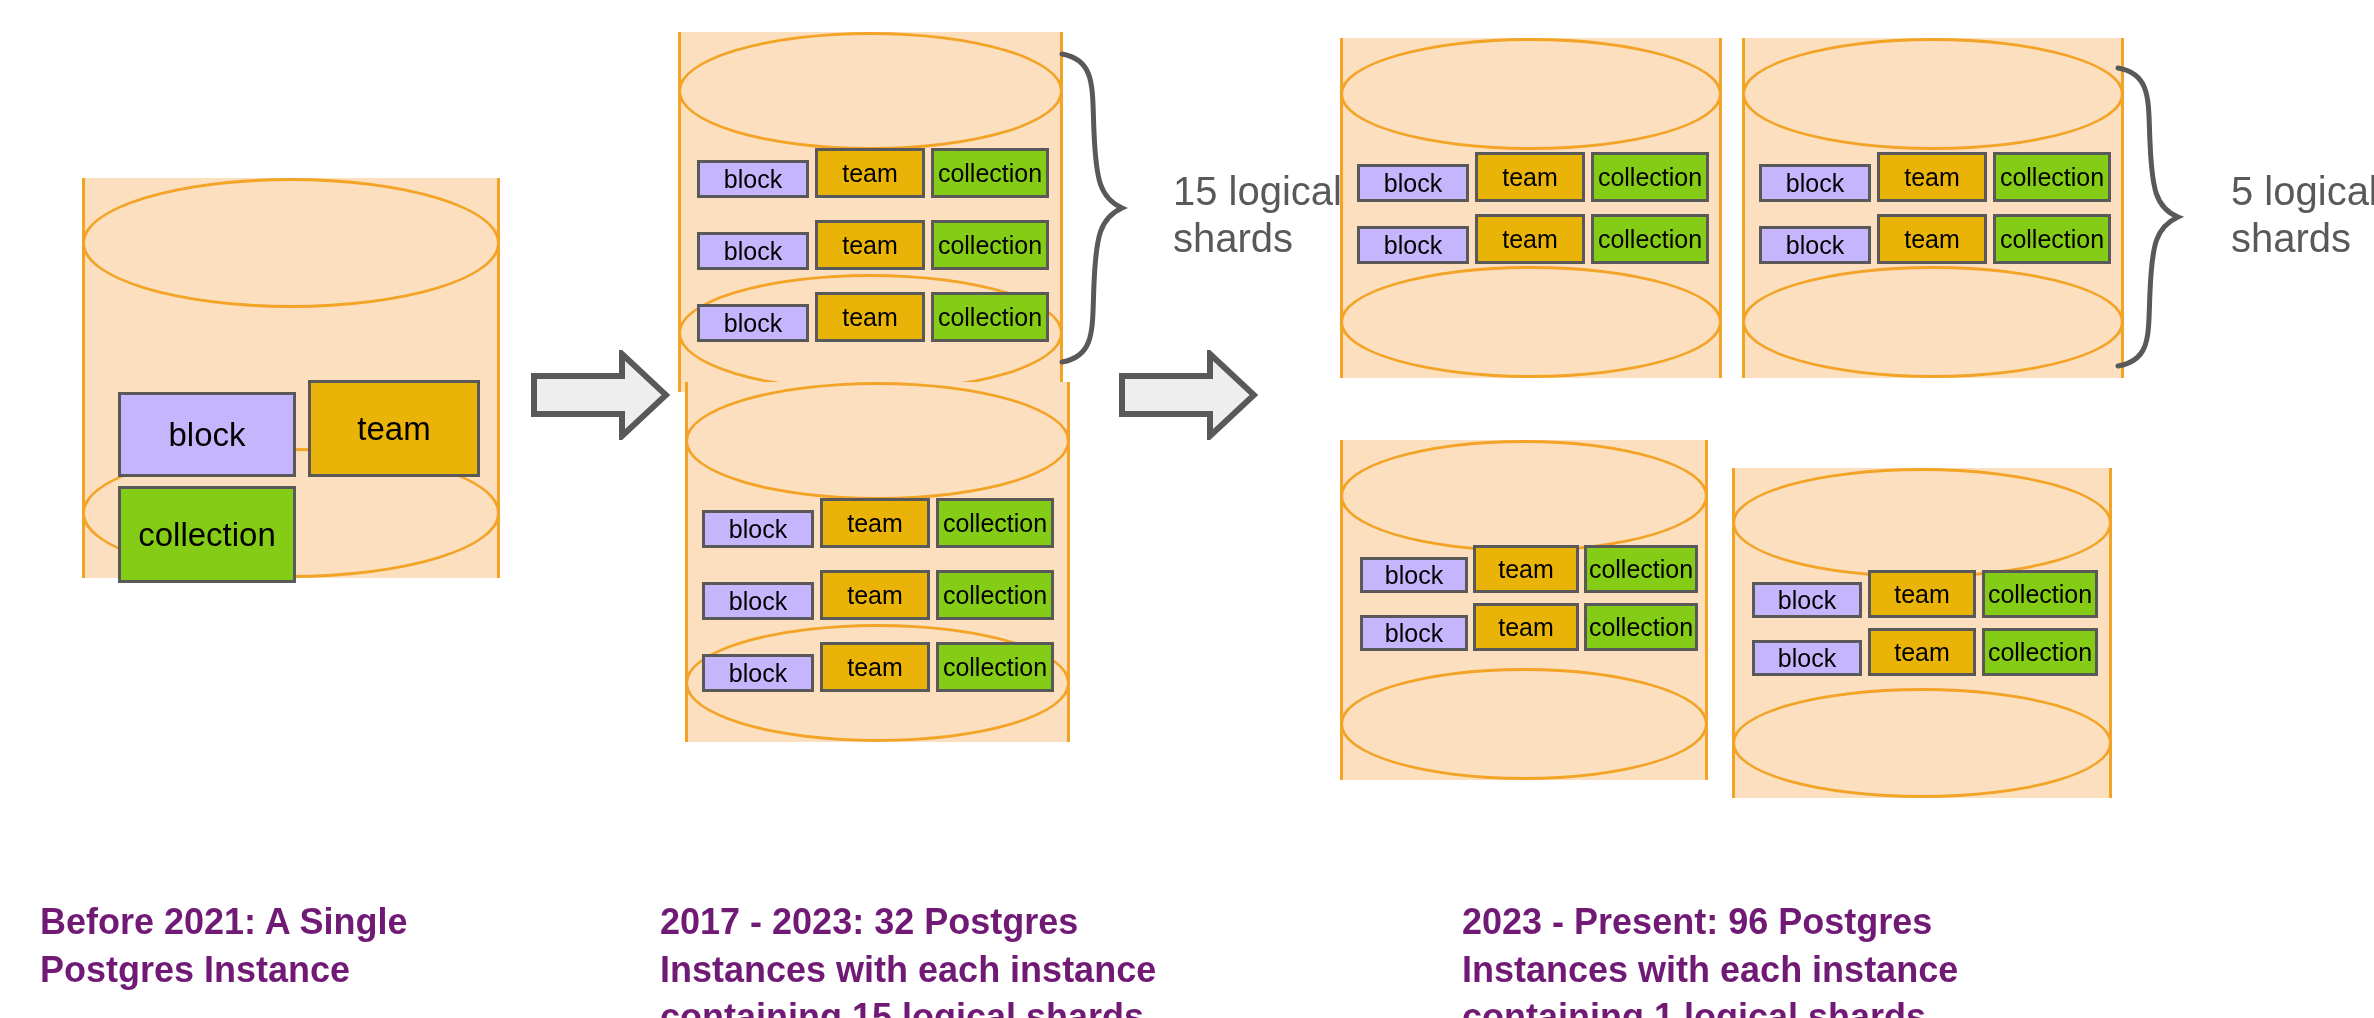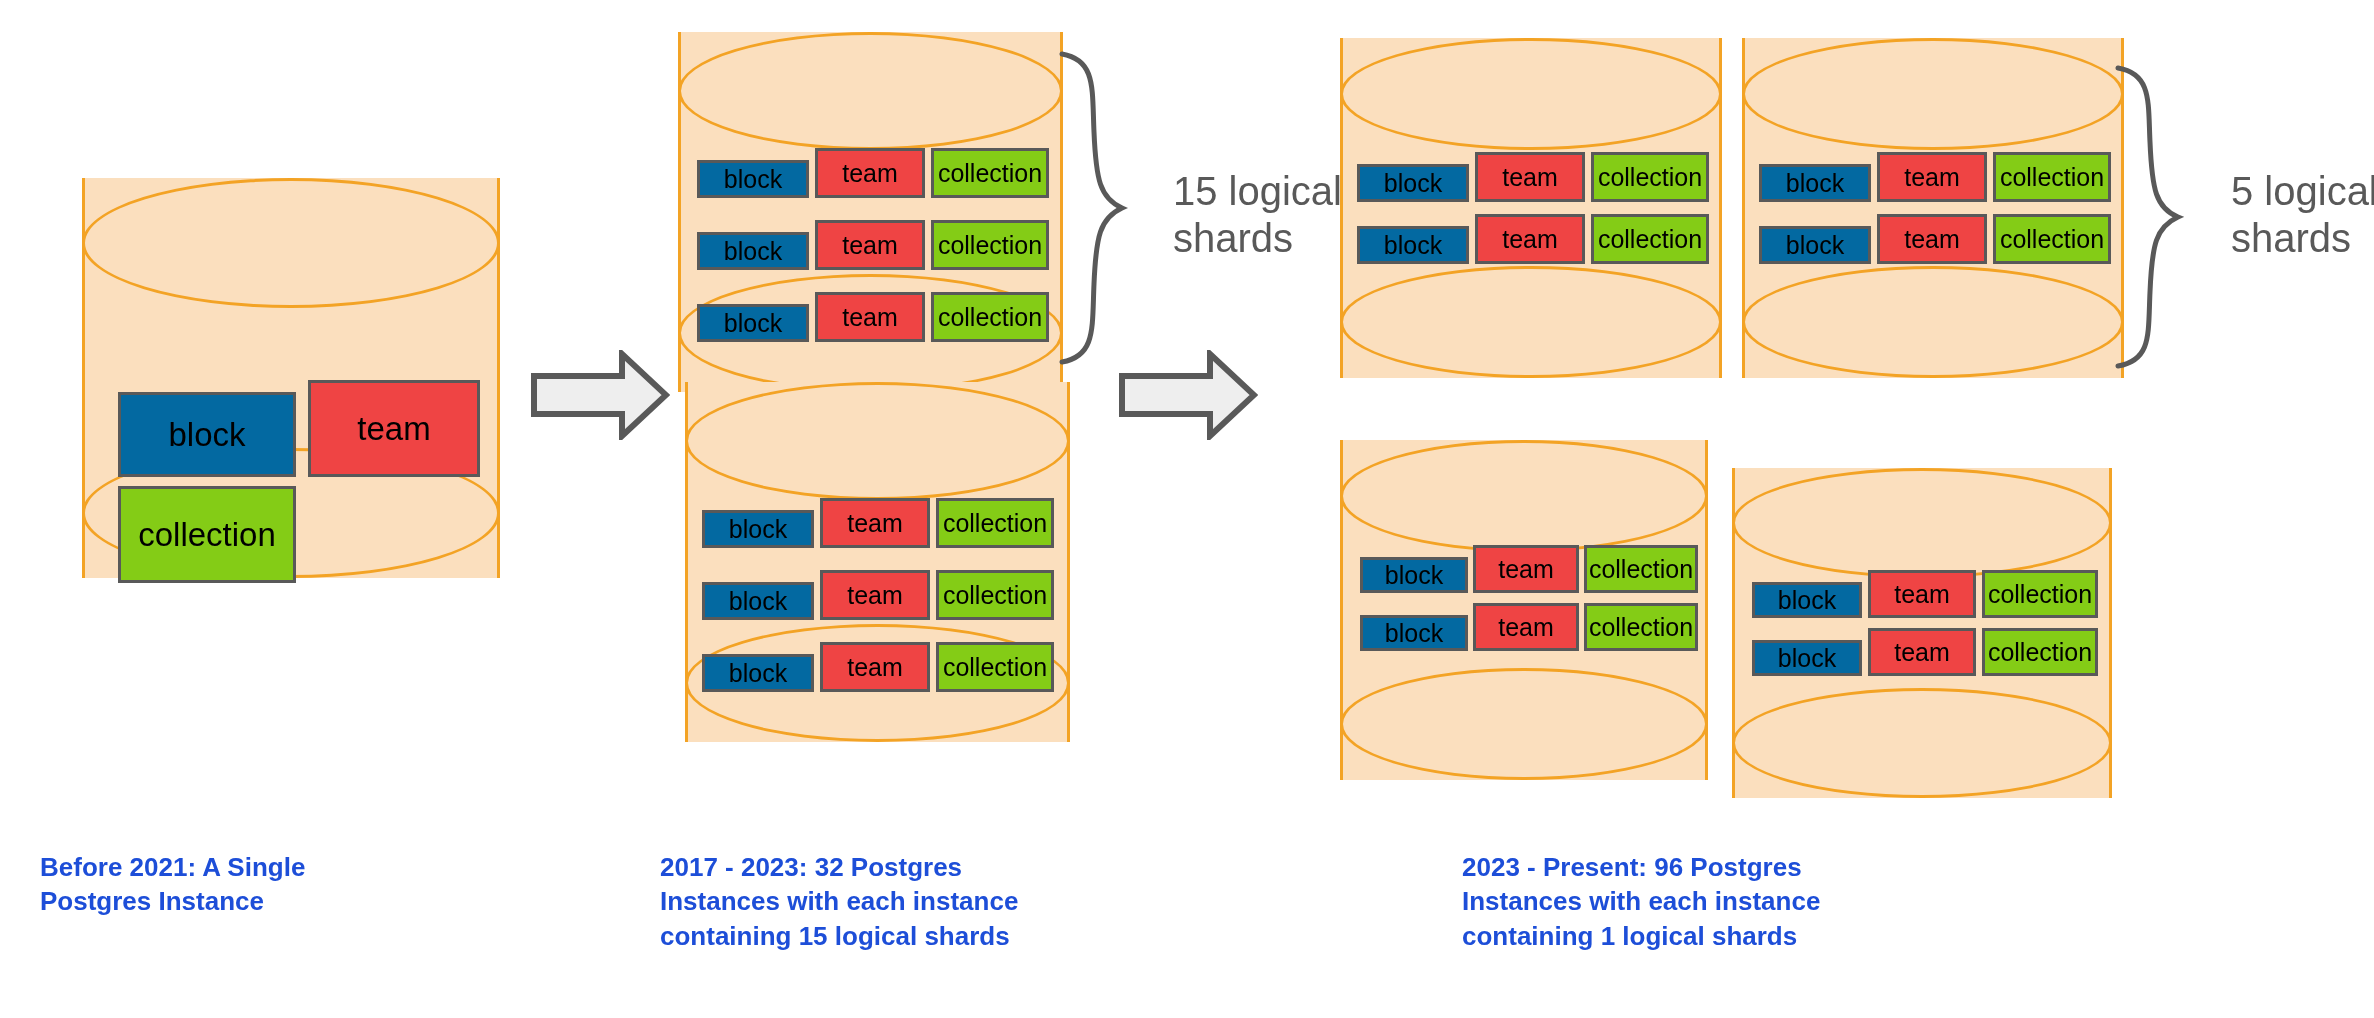--- a/index.html
+++ b/index.html
@@ -60,22 +60,22 @@
     border: 3px solid #595959;
     display: flex;
     align-items: center;
     justify-content: center;
     color: #000000;
     font-size: 25px;
     font-family: "Liberation Sans", sans-serif;
     line-height: 1;
     white-space: nowrap;
   }
-  .shard.block      { background: #0369a1; margin-top: 12px; }
-  .shard.team       { background: #ef4444; }
+  .shard.block      { background: #c4b5fd; margin-top: 12px; }
+  .shard.team       { background: #eab308; }
   .shard.collection { background: #84cc16; }
 
   
   .arrow {
     position: absolute;
     z-index: 6;
   }
 
   
   .brace {
@@ -89,27 +89,28 @@
     line-height: 1.18;
     font-family: "Liberation Sans", sans-serif;
     z-index: 6;
     white-space: pre-line;
     margin-left: 43px;
   }
 
   
   .caption {
     position: absolute;
-    color: #1d4ed8;
-    font-size: 26px;
+    color: #701a75;
+    font-size: 36px;
     font-weight: bold;
     line-height: 1.32;
     font-family: "Liberation Sans", sans-serif;
     white-space: pre-line;
     z-index: 7;
+    margin-top: 48px;
   }
 </style>
 </head>
 <body>
 
 <div class="stage">
 
   <div class="cyl" style="left:82px; top:178px; width:418px; height:400px;">
     <div class="body"></div>
     <div class="cap-bottom" style="height:130px;"></div>

